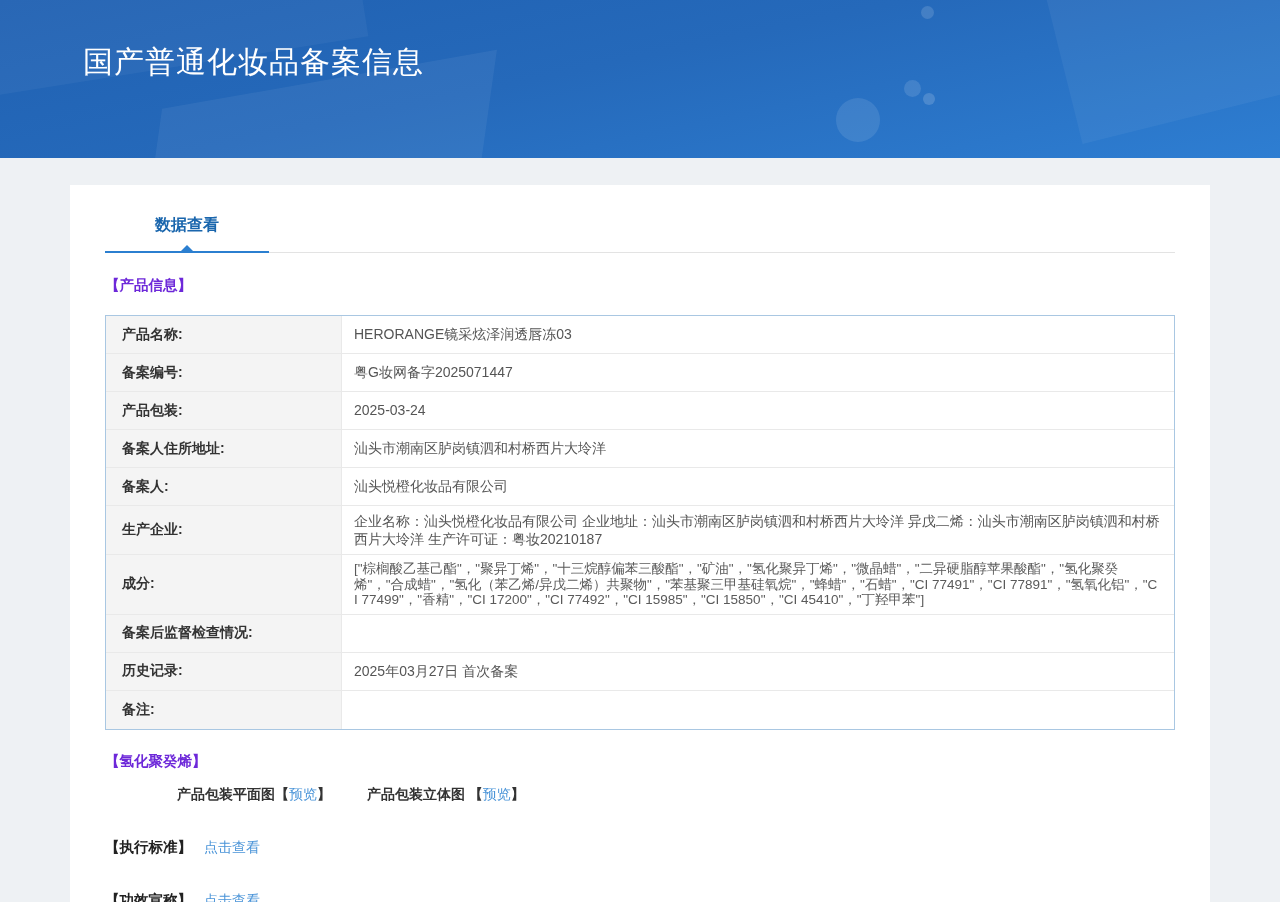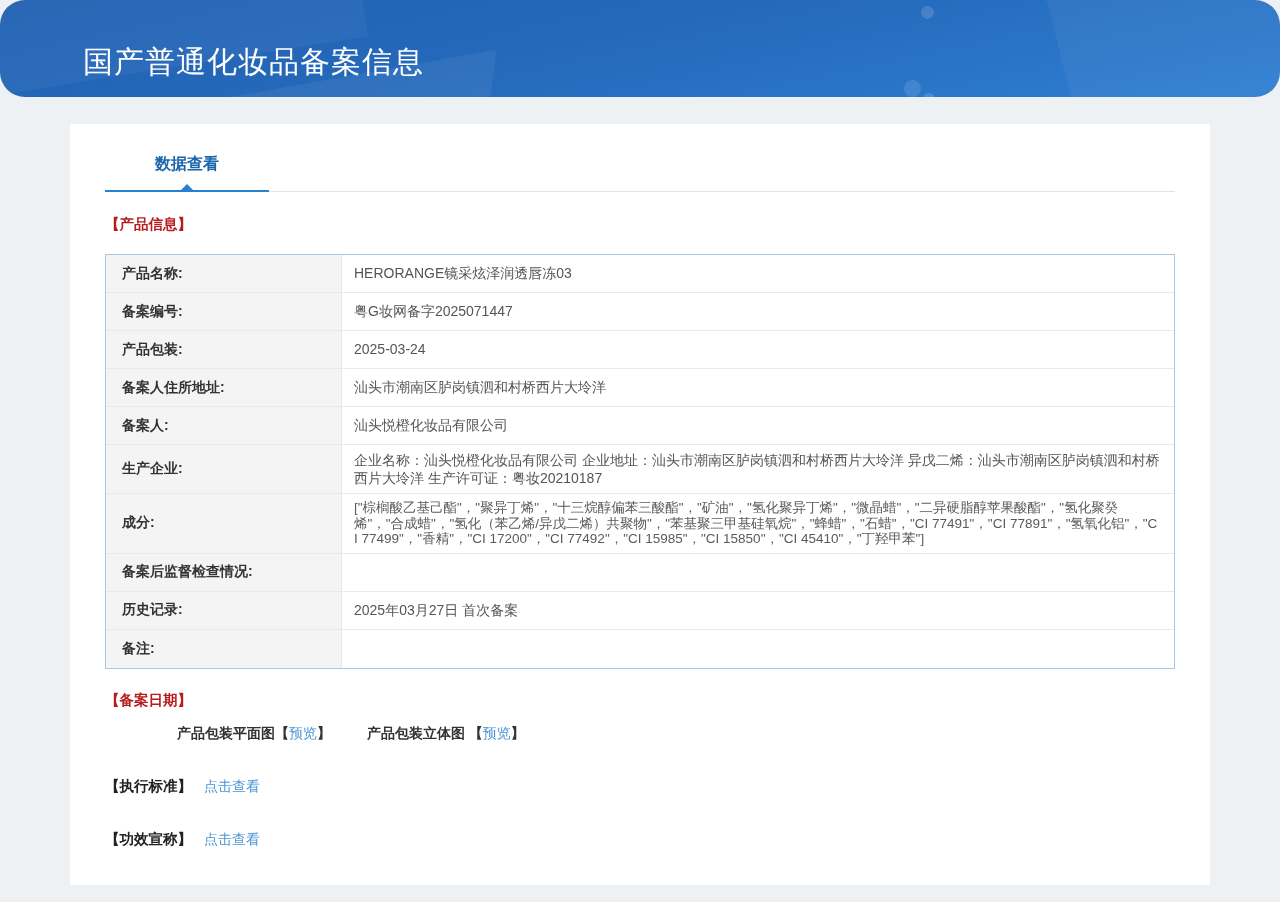--- a/index.html
+++ b/index.html
@@ -5,24 +5,23 @@
   * { margin:0; padding:0; box-sizing:border-box; }
   html,body { width:1280px; height:902px; }
   body {
     font-family: "Liberation Sans", "DejaVu Sans", sans-serif;
     background:#eef1f4;
     overflow:hidden;
   }
   
   .banner {
     position:relative;
-    height:97px;
+    height:158px;
     background: linear-gradient(168deg, #2061b2 0%, #2569ba 45%, #2e7ed2 100%);
     overflow:hidden;
-    border-radius:25px;
   }
   .banner .deco { position:absolute; pointer-events:none; }
   .deco.c1 { left:921px; top:6px;  width:13px; height:13px; border-radius:50%; background:rgba(255,255,255,.14); }
   .deco.c2 { left:904px; top:80px; width:17px; height:17px; border-radius:50%; background:rgba(255,255,255,.12); }
   .deco.c3 { left:923px; top:93px; width:12px; height:12px; border-radius:50%; background:rgba(255,255,255,.16); }
   .deco.c4 { left:836px; top:98px; width:44px; height:44px; border-radius:50%; background:rgba(255,255,255,.10); }
   .deco.p1 { left:150px; top:82px;  width:340px; height:130px; background:rgba(255,255,255,.06); transform:rotate(-10deg) skewX(-18deg); }
   .deco.p2 { left:1060px; top:-40px; width:300px; height:150px; background:rgba(255,255,255,.05); transform:rotate(-14deg); }
   .deco.p3 { left:-60px; top:-70px; width:420px; height:140px; background:rgba(255,255,255,.045); transform:rotate(-9deg); }
   .banner h1 {
@@ -63,21 +62,21 @@
     width:0; height:0;
     border-left:6px solid transparent;
     border-right:6px solid transparent;
     border-bottom:6px solid #2b7fd0;
   }
   
   .sec-title {
     margin:23px 0 8px;
     font-size:14.5px;
     font-weight:bold;
-    color:#b91c1c;
+    color:#6d28d9;
   }
   
   .info-table { border:1px solid #a9c7e2;margin-top:20px; }
   .row { display:flex; border-bottom:1px solid #e9e9e9; min-height:38px; }
   .row:last-child { border-bottom:none; }
   .row .label {
     width:236px;
     flex:0 0 236px;
     background:#f4f4f4;
     border-right:1px solid #e9e9e9;
@@ -181,21 +180,21 @@
     <div class="row">
       <div class="label">历史记录:</div>
       <div class="value">2025年03月27日 首次备案</div>
     </div>
     <div class="row">
       <div class="label">备注:</div>
       <div class="value"></div>
     </div>
   </div>
 
-  <div class="sec-title pack-gap">【备案日期】</div>
+  <div class="sec-title pack-gap">【氢化聚癸烯】</div>
 
   <div class="pack-line">
     <span class="pack-item">
       <span>产品包装平面图</span><span>【</span><a class="link">预览</a><span>】</span>
     </span>
     <span class="pack-item">
       <span>产品包装立体图 </span><span>【</span><a class="link">预览</a><span>】</span>
     </span>
   </div>
 

